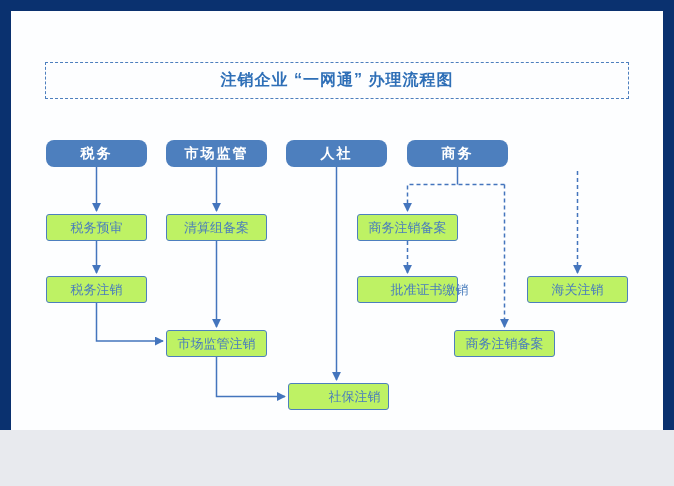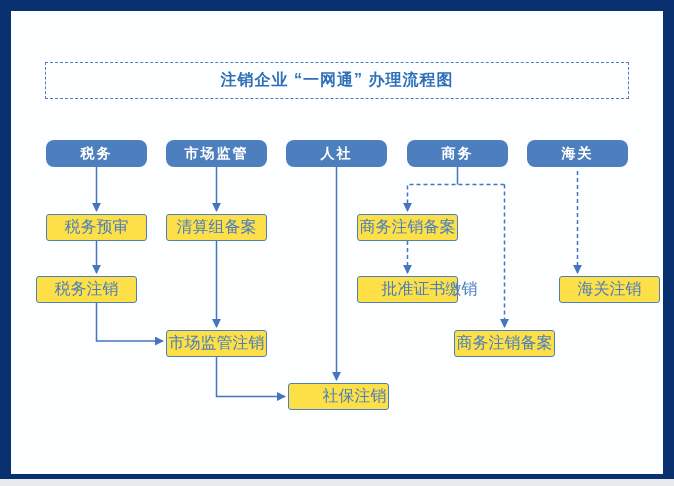--- a/index.html
+++ b/index.html
@@ -1,17 +1,17 @@
 <!DOCTYPE html>
 <html style="--frame: #0a316f; --header-fill: #4d7fbe; --header-text: #ffffff; --node-border: #4d7fbe; --node-text: #4a7dbd; --line: #4475bd; --title-text: #2e6fb7;"><head>
 <meta charset="utf-8">
 <style>
   html,body{margin:0;padding:0;background:#e8eaee;font-family:"Liberation Sans","DejaVu Sans",sans-serif;}
   .frame{
-    position:relative;width:674px;height:479px;
+    position:relative;width:674px;height:430px;
     background:var(--frame,#0a316f);overflow:hidden;
   }
   .inner{
     position:absolute;left:11px;top:11px;width:652px;height:463px;
     background:#fdfeff;
   }
   .connectors{position:absolute;left:0;top:0;width:674px;height:486px;z-index:1;}
   .title-box{
     position:absolute;left:45px;top:62px;width:582px;height:35px;z-index:2;
     border:1px dashed var(--node-border,#4d7fbe);
@@ -22,36 +22,36 @@
   }
   .box{
     position:absolute;width:101px;height:27px;z-index:2;box-sizing:border-box;
     display:flex;align-items:center;justify-content:center;white-space:nowrap;
   }
   .lane{
     background:var(--header-fill,#4d7fbe);color:var(--header-text,#ffffff);
     font-size:14px;font-weight:bold;letter-spacing:2px;border-radius:8px;
   }
   .node{
-    background:#fde047;border:1px solid var(--node-border,#4d7fbe);
-    color:var(--node-text,#4a7dbd);font-size:16px;border-radius:3px;
+    background:#bef264;border:1px solid var(--node-border,#4d7fbe);
+    color:var(--node-text,#4a7dbd);font-size:13px;border-radius:3px;
   }
   
   #lane-tax{left:46px;top:140px;}
   #lane-market{left:166px;top:140px;}
   #lane-hr{left:286px;top:140px;}
   #lane-commerce{left:407px;top:140px;}
   #lane-customs{left:527px;top:140px;}
   
   #node-tax-preaudit{left:46px;top:214px;}
   #node-liquidation{left:166px;top:214px;}
   #node-commerce-approval{left:357px;top:214px;}
-  #node-tax-cancel{left:36px;top:276px;}
+  #node-tax-cancel{left:46px;top:276px;}
   #node-certificate{left:357px;top:276px;padding-left:44px;}
-  #node-customs-cancel{left:527px;top:276px;margin-left:32px;}
+  #node-customs-cancel{left:527px;top:276px;}
   #node-market-cancel{left:166px;top:330px;}
   #node-commerce-filing{left:454px;top:330px;}
   #node-social-cancel{left:288px;top:383px;padding-left:32px;}
   path.edge{fill:none;stroke:var(--line,#4475bd);stroke-width:1.5;}
   path.dashed{stroke-dasharray:4 3;}
 </style>
 </head>
 <body>
 
 <div class="frame">
@@ -80,21 +80,20 @@
   </svg>
 
   <div class="title-box">
     <span class="title-text">注销企业 “一网通” 办理流程图</span>
   </div>
 
   <div class="box lane" id="lane-tax">税务</div>
   <div class="box lane" id="lane-market">市场监管</div>
   <div class="box lane" id="lane-hr">人社</div>
   <div class="box lane" id="lane-commerce">商务</div>
-  <div class="box lane" id="lane-customs">海关</div>
 
   <div class="box node" id="node-tax-preaudit">税务预审</div>
   <div class="box node" id="node-liquidation">清算组备案</div>
   <div class="box node" id="node-commerce-approval">商务注销备案</div>
   <div class="box node" id="node-tax-cancel">税务注销</div>
   <div class="box node" id="node-certificate">批准证书缴销</div>
   <div class="box node" id="node-customs-cancel">海关注销</div>
   <div class="box node" id="node-market-cancel">市场监管注销</div>
   <div class="box node" id="node-commerce-filing">商务注销备案</div>
   <div class="box node" id="node-social-cancel">社保注销</div>

